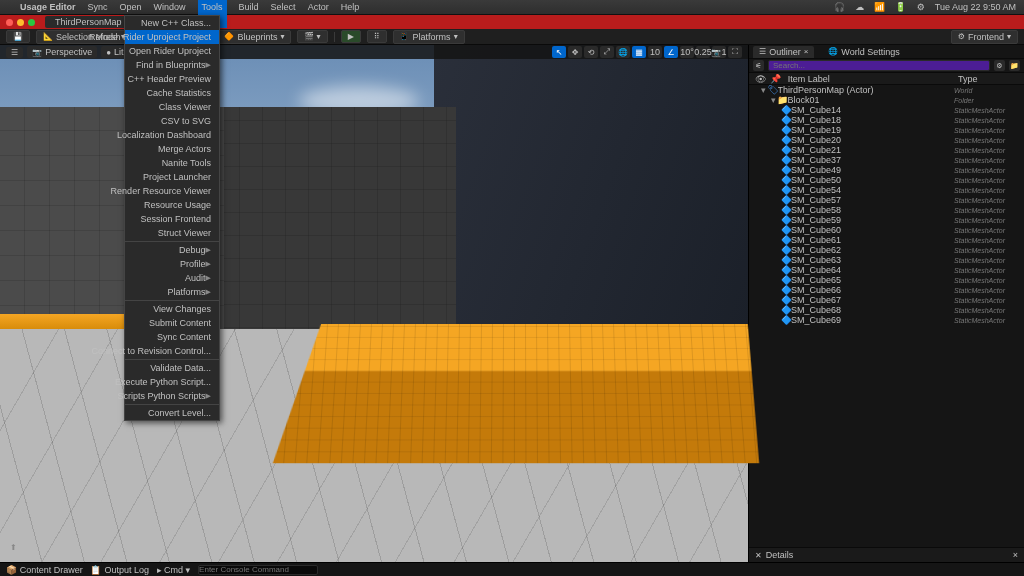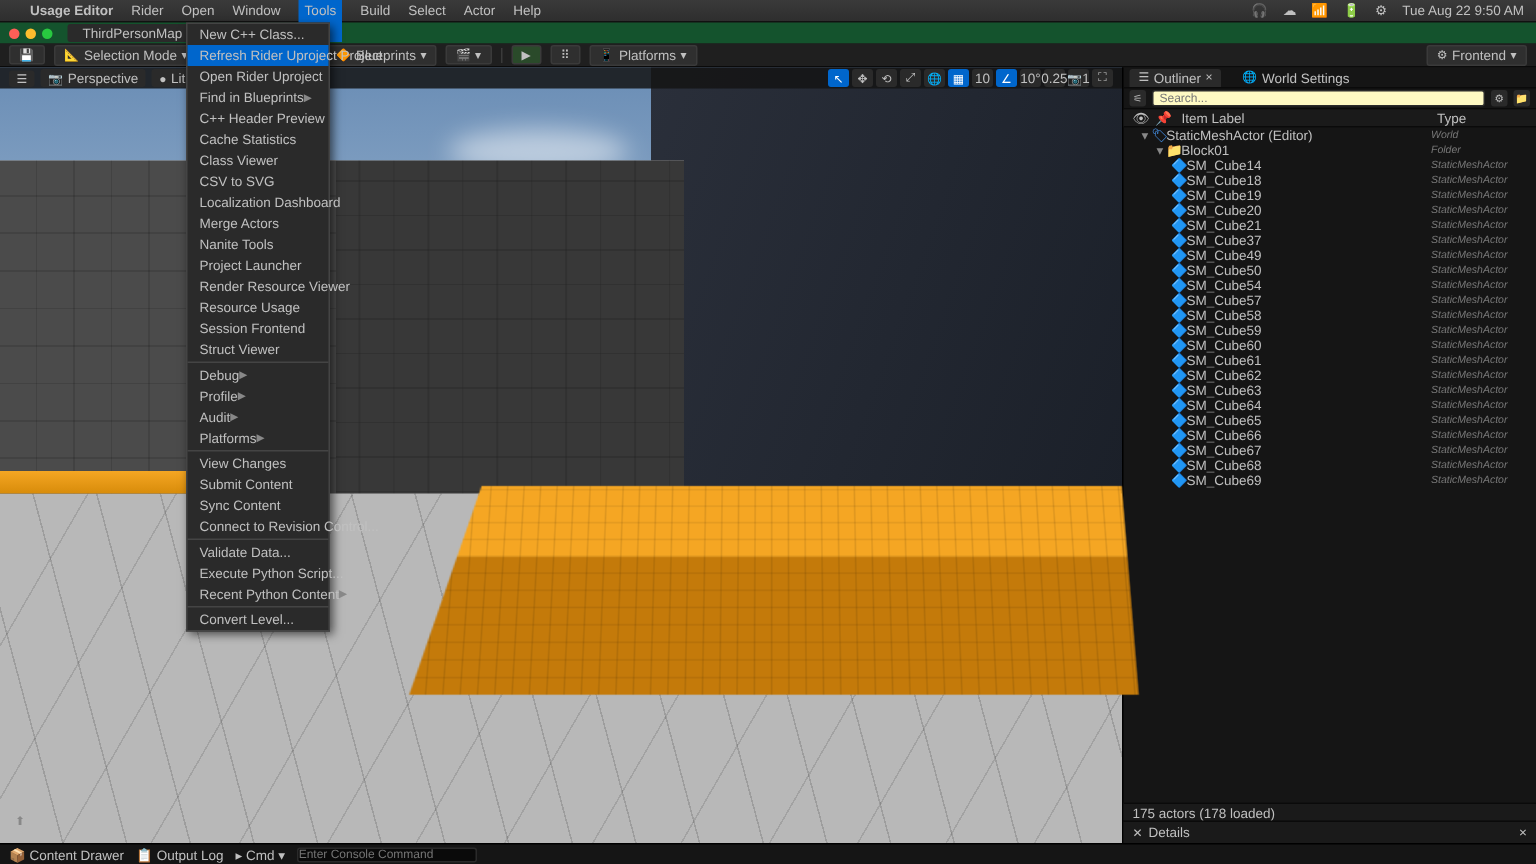--- a/index.html
+++ b/index.html
@@ -2,21 +2,21 @@
 <html><head>
 <meta charset="utf-8">
 <style>
 *{margin:0;padding:0;box-sizing:border-box;font-family:-apple-system,"Segoe UI",Arial,sans-serif;font-size:9px;color:#c0c0c0;user-select:none}
 body{background:#1a1a1a;width:1024px;height:576px;overflow:hidden;position:relative}
 .macbar{height:15px;background:linear-gradient(#3a3a3a,#2e2e2e);display:flex;align-items:center;padding:0 8px;gap:12px;border-bottom:1px solid #111}
 .macbar .apple{font-size:10px}
 .macbar .appname{font-weight:600}
 .macbar .m{cursor:default}
 .macbar .right{margin-left:auto;display:flex;gap:10px;align-items:center}
-.tabbar{height:14px;background:#14532d;display:flex;align-items:center;padding-left:6px;gap:4px}
+.tabbar{height:14px;background:#b91c1c;display:flex;align-items:center;padding-left:6px;gap:4px}
 .traffic{display:flex;gap:4px}
 .tl{width:7px;height:7px;border-radius:50%}
 .tl.r{background:#ff5f57}.tl.y{background:#febc2e}.tl.g{background:#28c840}
 .tab{background:#2a2a2a;padding:1px 10px;border-radius:2px;margin-left:6px;font-size:8px}
 .toolbar{height:16px;background:#1f1f1f;display:flex;align-items:center;padding:0 6px;gap:6px;border-bottom:1px solid #0a0a0a}
 .tbtn{background:#2f2f2f;border:1px solid #3a3a3a;border-radius:2px;padding:1px 6px;display:flex;align-items:center;gap:3px;font-size:8px}
 .tbtn.play{background:#2a4a2a}
 .toolbar .sep{width:1px;height:10px;background:#3a3a3a}
 .main{display:flex;height:calc(576px - 15px - 14px - 16px - 14px)}
 .viewport{flex:1;position:relative;background:#333}
@@ -30,31 +30,31 @@
 .cloud{position:absolute;width:120px;height:30px;background:rgba(255,255,255,.5);border-radius:50%;filter:blur(8px)}
 .wallL{position:absolute;top:12%;left:0;width:30%;height:48%;background:repeating-linear-gradient(90deg,#8a8a8a 0 24px,#7a7a7a 24px 25px),repeating-linear-gradient(0deg,#8a8a8a 0 24px,#7a7a7a 24px 25px);background-blend-mode:multiply}
 .wallL2{position:absolute;top:12%;left:29%;width:32%;height:47%;background:repeating-linear-gradient(90deg,#777 0 22px,#6a6a6a 22px 23px),repeating-linear-gradient(0deg,#777 0 22px,#6a6a6a 22px 23px);background-blend-mode:multiply}
 .wallR{position:absolute;top:0;right:0;width:42%;height:70%;background:linear-gradient(110deg,#2a2f3a,#1a1f28)}
 .floor{position:absolute;bottom:0;left:0;right:0;height:45%;background:#b8b8b8;background-image:repeating-linear-gradient(75deg,transparent 0 40px,rgba(0,0,0,.15) 40px 41px),repeating-linear-gradient(-60deg,transparent 0 50px,rgba(0,0,0,.12) 50px 51px)}
 .orange1{position:absolute;left:0;top:52%;width:24%;height:3%;background:linear-gradient(#f5a623,#d88c0a)}
 .orange2{position:absolute;right:0;top:54%;width:62%;height:26%;background:linear-gradient(#f5a623 0 35%,#c47a0a 35% 100%);transform:perspective(400px) rotateX(8deg);transform-origin:top;clip-path:polygon(8% 0,100% 0,100% 100%,0 100%)}
 .orange2::before{content:"";position:absolute;inset:0;background-image:repeating-linear-gradient(90deg,transparent 0 10px,rgba(0,0,0,.1) 10px 11px),repeating-linear-gradient(0deg,transparent 0 10px,rgba(0,0,0,.08) 10px 11px)}
 .gizmo{position:absolute;left:10px;bottom:10px;font-size:8px;color:#888}
 .menu{position:absolute;top:15px;left:124px;width:96px;background:#2a2a2a;border:1px solid #444;box-shadow:2px 2px 6px rgba(0,0,0,.6);z-index:100}
-.menu .mi{padding:2px 8px;font-size:8px;white-space:nowrap;display:flex;align-items:center;justify-content:flex-start}
+.menu .mi{padding:2px 8px;font-size:8px;white-space:nowrap;display:flex;align-items:center;justify-content:flex-end}
 .menu .mi.hl{background:#0066cc;color:#fff}
 .menu .mi.dim{color:#666}
 .menu .sep{height:1px;background:#444;margin:1px 0}
 .menu .arrow{font-size:7px;color:#888}
 .rpanel{width:276px;background:#151515;display:flex;flex-direction:column;border-left:1px solid #000}
 .rtabs{height:14px;display:flex;align-items:center;border-bottom:1px solid #0a0a0a;padding:0 4px;gap:8px}
 .rtab{padding:1px 6px;font-size:8px;display:flex;gap:3px;align-items:center}
 .rtab.active{background:#2a2a2a;border-radius:2px 2px 0 0}
 .searchrow{height:14px;display:flex;align-items:center;padding:0 4px;gap:4px;border-bottom:1px solid #0a0a0a}
-.search{flex:1;background:#fef9c3;border:1px solid #2a2a2a;border-radius:2px;height:11px;padding:0 4px;font-size:8px;color:#888}
+.search{flex:1;background:#4c1d95;border:1px solid #2a2a2a;border-radius:2px;height:11px;padding:0 4px;font-size:8px;color:#888}
 .miniicn{width:11px;height:11px;background:#2a2a2a;border-radius:2px;display:flex;align-items:center;justify-content:center;font-size:7px}
 .hdrrow{height:12px;display:flex;align-items:center;padding:0 6px;background:#1a1a1a;border-bottom:1px solid #0a0a0a;font-size:8px;color:#888}
 .hdrrow .c2{margin-left:auto;width:60px}
 .tree{flex:1;overflow:auto}
 .trow{height:10px;display:flex;align-items:center;padding-left:6px;font-size:8px}
 .trow .ind{display:inline-block}
 .trow .icn{width:8px;text-align:center;color:#4a9eff;margin-right:2px}
 .trow .icn.fold{color:#c8a452}
 .trow .lbl{flex:1;white-space:nowrap;overflow:hidden}
 .trow .typ{width:70px;font-size:7px;color:#777;font-style:italic}
@@ -66,21 +66,21 @@
 .bottombar .l{display:flex;gap:8px;align-items:center}
 .bottombar .r{margin-left:auto;display:flex;gap:8px;align-items:center}
 .cmdinput{background:#0a0a0a;border:1px solid #2a2a2a;border-radius:2px;width:120px;height:10px;padding:0 0;font-size:8px;color:#666}
 </style>
 </head>
 <body>
 
 <div class="macbar">
   <span class="apple"></span>
   <span class="appname m">Usage Editor</span>
-  <span class="m">Rider</span>
+  <span class="m">Sync</span>
   <span class="m">Open</span>
   <span class="m">Window</span>
   <span class="m" style="background:#0066cc;padding:16px 4px">Tools</span>
   <span class="m">Build</span>
   <span class="m">Select</span>
   <span class="m">Actor</span>
   <span class="m">Help</span>
   <div class="right">
     <span>🎧</span>
     <span>☁</span>
@@ -198,21 +198,21 @@
       <span>Connect to Revision Control...</span>
     </div>
     <div class="sep"></div>
     <div class="mi">
       <span>Validate Data...</span>
     </div>
     <div class="mi">
       <span>Execute Python Script...</span>
     </div>
     <div class="mi">
-      <span>Recent Python Content</span>
+      <span>Scripts Python Scripts</span>
       <span class="arrow">▶</span>
     </div>
     <div class="sep"></div>
     <div class="mi">
       <span>Convert Level...</span>
     </div>
   </div>
 
 <div class="main">
   <div class="viewport">
@@ -273,21 +273,21 @@
       <span>👁</span>
       <span style="margin-left:4px">📌</span>
       <span style="margin-left:6px">Item Label</span>
       <span class="c2">Type</span>
     </div>
     <div class="tree" id="tree">
         <div class="trow">
           <span class="ind" style="width: 6px;"></span>
           <span style="color: rgb(136, 136, 136); margin-right: 2px;">▾</span>
           <span class="icn">🏷</span>
-          <span class="lbl">StaticMeshActor (Editor)</span>
+          <span class="lbl">ThirdPersonMap (Actor)</span>
           <span class="typ">World</span>
         </div>
         <div class="trow">
           <span class="ind" style="width: 16px;"></span>
           <span style="color: rgb(136, 136, 136); margin-right: 2px;">▾</span>
           <span class="icn fold">📁</span>
           <span class="lbl">Block01</span>
           <span class="typ">Folder</span>
         </div>
         <div class="trow">
@@ -415,23 +415,20 @@
           <span class="icn">🔷</span>
           <span class="lbl">SM_Cube68</span>
           <span class="typ">StaticMeshActor</span>
         </div>
         <div class="trow">
           <span class="ind" style="width: 26px;"></span>
           <span class="icn">🔷</span>
           <span class="lbl">SM_Cube69</span>
           <span class="typ">StaticMeshActor</span>
         </div>
-      </div>
-    <div class="statusline">
-        <span>175 actors (178 loaded)</span>
       </div>
     <div class="details">
       <div class="dh">✕ <span style="margin-left:4px">Details</span><span style="margin-left:auto">×</span></div>
     </div>
   </div>
 </div>
 
 <div class="bottombar">
   <div class="l">
     <span>📦 <span>Content Drawer</span></span>

